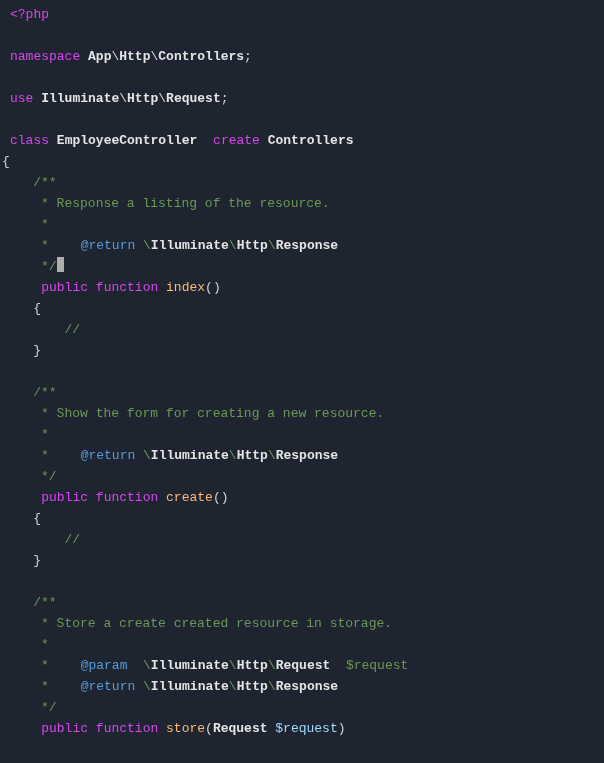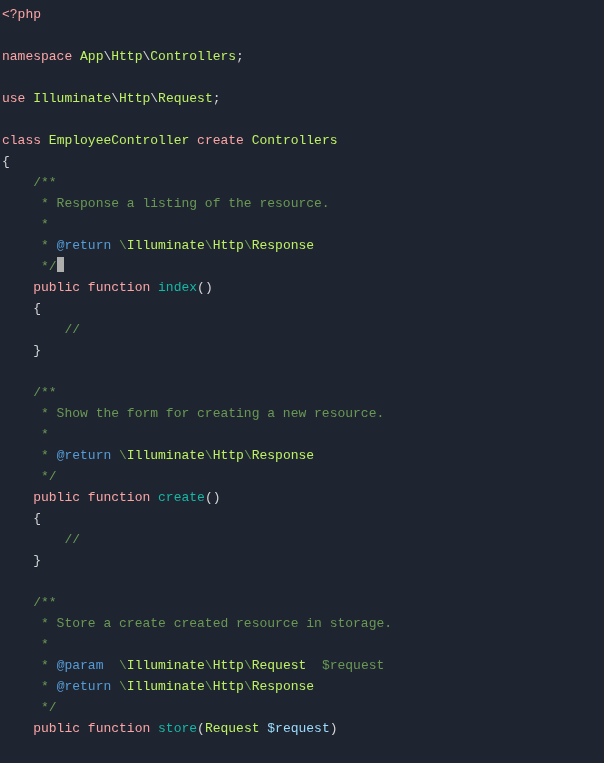--- a/index.html
+++ b/index.html
@@ -12,26 +12,26 @@
   }
   pre.code {
     margin: 0;
     padding: 4px 0 0 2px;
     font-family: Consolas, "Courier New", monospace;
     font-size: 13px;
     line-height: 21px;
     color: #d4d4d4;
     white-space: pre;
   }
-  .k   { color: #fca5a5; } 
-  .ns  { color: #bef264; }  
+  .k   { color: #d946ef; margin-left: 8px; } 
+  .ns  { color: #e5e5e5; font-weight: bold; }  
   .cm  { color: #6a9955; }  
-  .ann { color: #569cd6; }  
+  .ann { color: #569cd6; margin-left: 24px; }  
   .pn  { color: #d4d4d4; }  
-  .fn  { color: #14b8a6; text-align: center; }
+  .fn  { color: #fdba74; text-align: center; }
   .var { color: #9cdcfe; }  
   .cursor {
     display: inline-block;
     width: 7px;
     height: 15px;
     background: #aeafad;
     vertical-align: text-bottom;
     margin-bottom: 2px;
   }
 </style>

